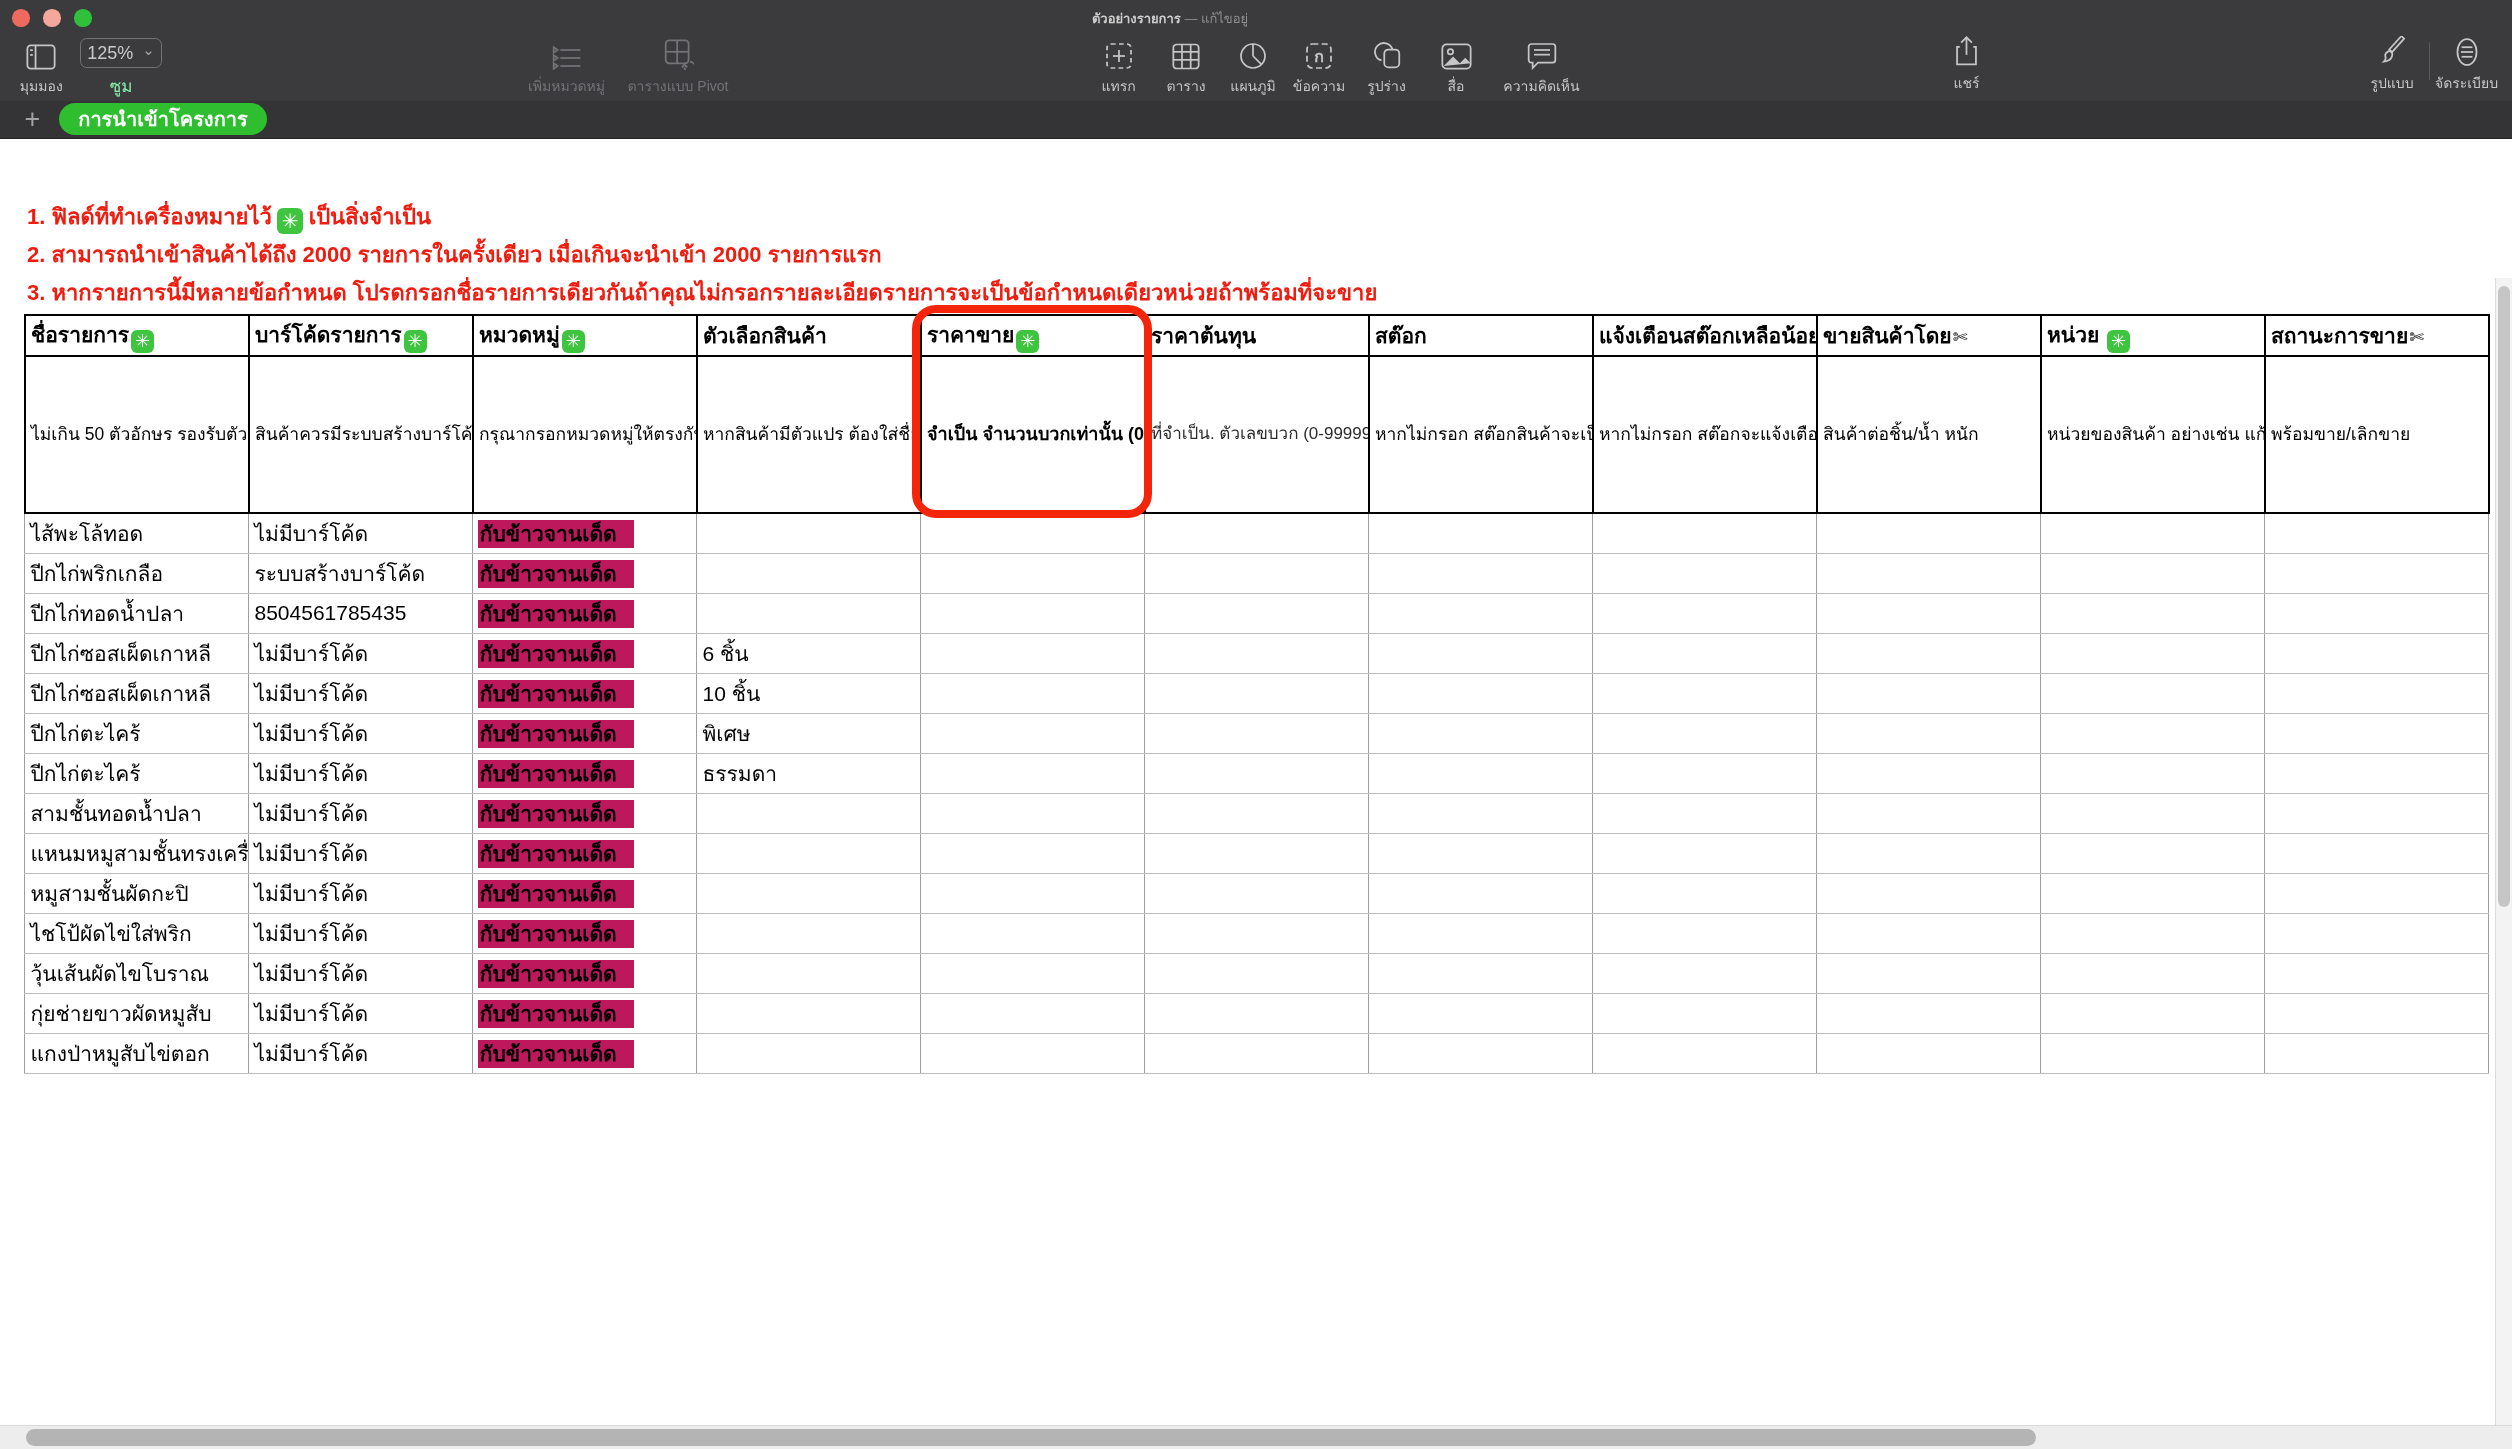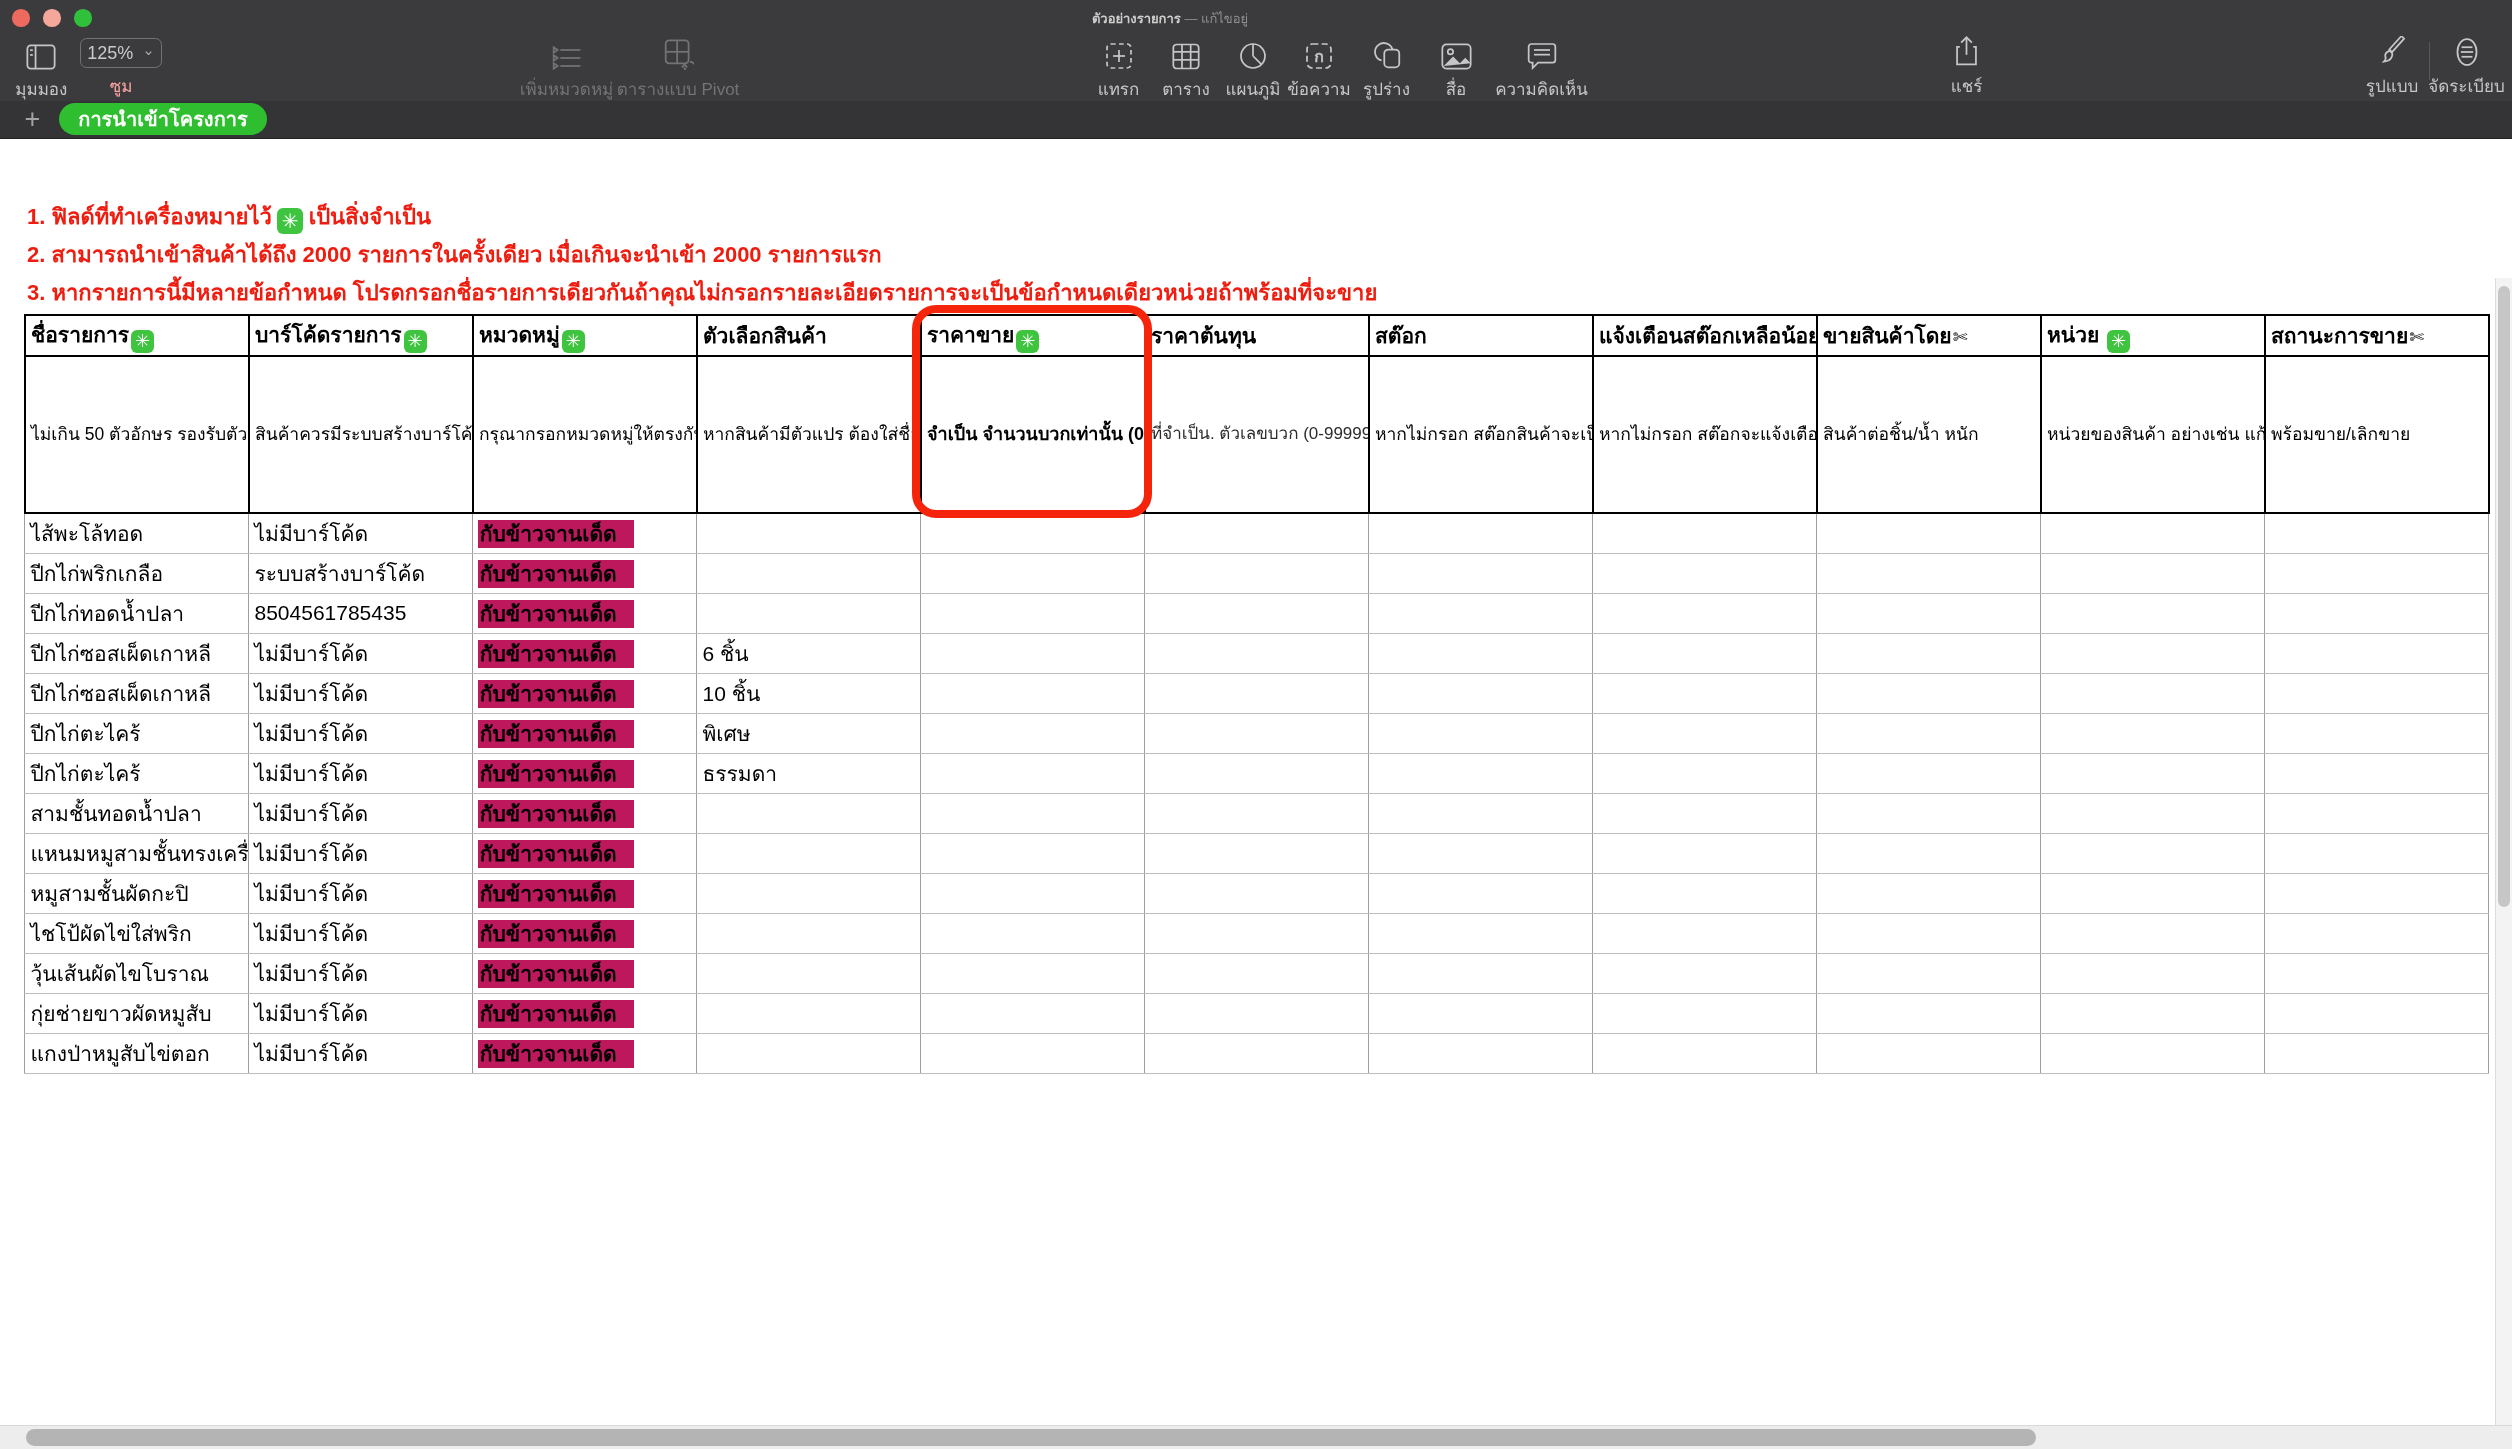--- a/index.html
+++ b/index.html
@@ -7,30 +7,30 @@
     font-family:"Liberation Sans","DejaVu Sans",sans-serif; background:#fff; }
   .chrome { position:absolute; left:0; top:0; width:2512px; height:101px; background:#3b3b3d; }
   .titlebar-title { position:absolute; top:8px; left:1170px; transform:translateX(-50%);
     white-space:nowrap; font-size:13px; color:#cfcfcf; font-weight:700; }
   .titlebar-title .dim { color:#8f8f91; font-weight:400; }
   .traffic { position:absolute; top:9.4px; left:12px; display:flex; gap:13.5px; }
   .light { width:17.5px; height:17.5px; border-radius:50%; }
   .l-red{ background:#ee6a5e; } .l-yellow{ background:#f5a79b; } .l-green{ background:#31c03c; }
   .tbtn { position:absolute; text-align:center; color:#c6c6c8; }
   .tbtn .ic { height:32px; display:flex; align-items:flex-end; justify-content:center; }
-  .tbtn .lab { margin-top:5.4px; font-size:17px; white-space:nowrap; }
+  .tbtn .lab { margin-top:5.4px; font-size:14px; white-space:nowrap; }
   .tbtn.disabled { color:#737377; }
   .tbtn.disabled svg { stroke:#737377; }
   svg.icn { stroke:#c6c6c8; fill:none; stroke-width:2.6; }
   .zoomctl { position:absolute; left:80px; top:38px; width:82px; height:30px;
     border:1.3px solid #737376; border-radius:6.7px; color:#c9c9c9; font-size:18px;
     display:flex; align-items:center; justify-content:center; gap:9px; }
   .zoomctl .chev { font-size:15px; color:#a9a9a9; transform:translateY(-2.7px); }
   .zoomlab { position:absolute; left:80px; top:72px; width:82px; text-align:center;
-    color:#fca5a5; font-size:17px; }
+    color:#86efac; font-size:17px; }
   .sep { position:absolute; left:2429px; top:42px; width:1.3px; height:38px; background:#58585a; }
   .tabbar { position:absolute; left:0; top:101px; width:2512px; height:38px;
     background:#343436; border-bottom:1.3px solid #232324; }
   .addtab { position:absolute; left:17.5px; top:2.7px; width:30px; height:30px; color:#a3a3a5;
     font-size:27px; line-height:30px; text-align:center; font-weight:300; }
   .tab-active { position:absolute; left:59px; top:2px; width:208px; height:32px;
     background:#2fbe30; border-radius:16px; color:#fff; font-size:20px; font-weight:700;
     display:flex; align-items:center; justify-content:center; }
   .canvas { position:absolute; left:0; top:139px; width:2512px; height:1286px; background:#fff; }
   .notes { position:absolute; left:27px; top:59px; color:#ee1d10; font-weight:700;

